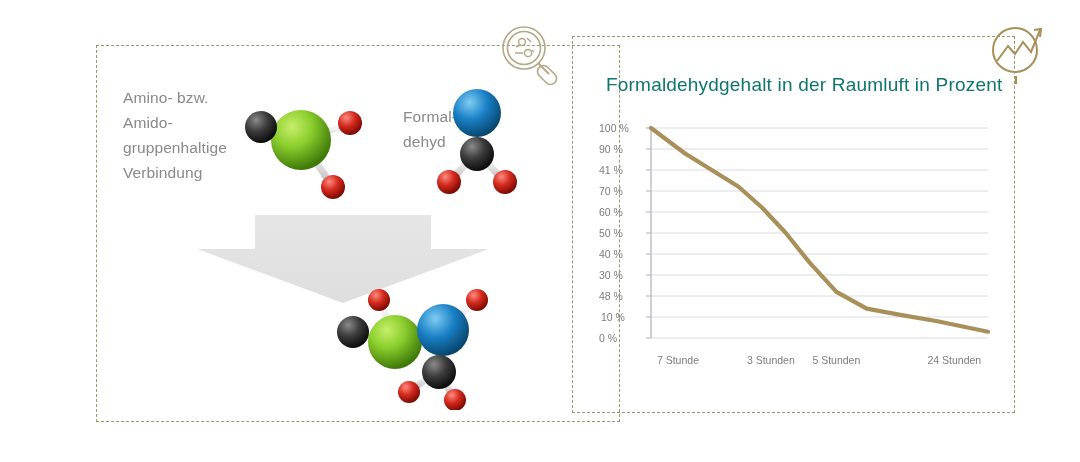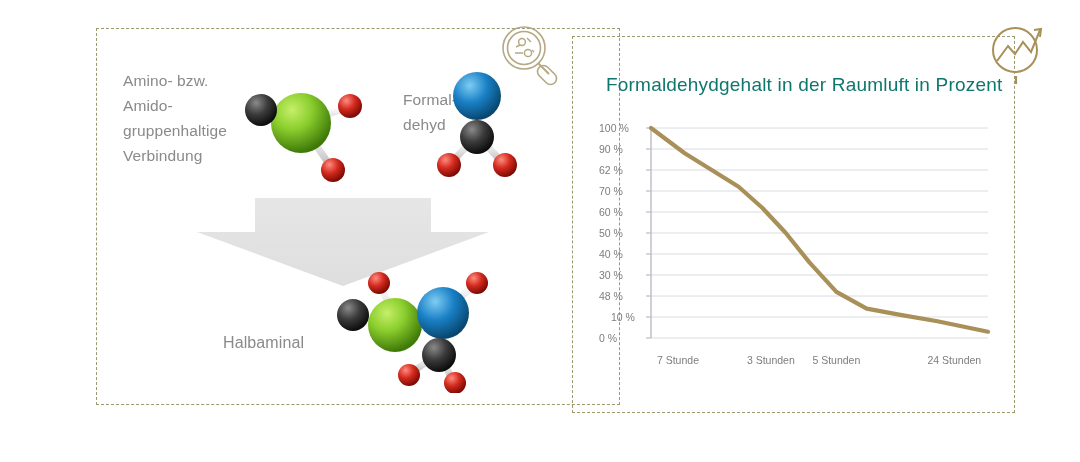--- a/index.html
+++ b/index.html
@@ -21,21 +21,21 @@
     background: #ffffff;
   }
 
   
   .panel {
     position: absolute;
     border: 1.5px dashed #9a9a6e;
     box-sizing: border-box;
     background: transparent;
   }
-  #panel-left  { left: 96px;  top: 28px; width: 524px; height: 377px; }
+  #panel-left  { left: 96px;  top: 45px; width: 524px; height: 377px; }
   #panel-right { left: 572px; top: 36px; width: 443px; height: 377px; }
 
   
   .corner-icon {
     position: absolute;
     width: 72px;
     height: 72px;
   }
   #icon-magnifier { left: 497px; top: 22px; }
   #icon-chart     { left: 984px; top: 18px; }
@@ -123,21 +123,20 @@
     </svg>
 
     <div class="label-text" id="label-amino" style="left:26px; top:39px;">Amino- bzw.
 Amido-
 gruppenhaltige
 Verbindung</div>
 
     <div class="label-text" id="label-formaldehyd" style="left:284px; top:58px;margin-left:22px;">Formal-
 dehyd</div>
 
-    <div class="label-text" id="label-halbaminal" style="left:126px; top:301px; font-size:16px;">Halbaminal</div>
 
     <svg class="molecule" id="mol-amino" viewBox="0 0 130 112" style="left:142px; top:46px;">
       <defs>
         <radialGradient id="gGreen" cx="35%" cy="28%" r="72%">
           <stop offset="0%" stop-color="#c6ee6a"></stop>
           <stop offset="45%" stop-color="#8ccf2e"></stop>
           <stop offset="100%" stop-color="#3f7a09"></stop>
         </radialGradient>
         <radialGradient id="gBlack" cx="35%" cy="28%" r="72%">
           <stop offset="0%" stop-color="#8a8a8a"></stop>
@@ -251,28 +250,28 @@
           <line x1="50" x2="55" y1="92" y2="92"></line>
           <line x1="50" x2="55" y1="71" y2="71"></line>
           <line x1="50" x2="55" y1="50" y2="50"></line>
           <line x1="50" x2="55" y1="29" y2="29"></line>
           <line x1="50" x2="55" y1="8" y2="8"></line>
         </g>
       <path id="series-path" fill="none" stroke="#a89058" stroke-width="4.2" stroke-linecap="round" stroke-linejoin="round" d="M55.0,8.0 L88.7,33.2 L115.7,50.0 L142.6,66.8 L166.2,87.8 L189.8,113.0 L213.4,142.4 L240.4,171.8 L270.7,188.6 L304.4,194.9 L341.4,201.2 L392.0,211.7"></path>
     </svg>
     <div id="y-ticks">
         <div class="y-tick" style="top: 218px; right: 357px;">0 %</div>
-        <div class="y-tick" style="top: 197px; right: 345px;">10 %</div>
+        <div class="y-tick" style="top: 197px; right: 355px;">10 %</div>
         <div class="y-tick" style="top: 176px; right: 357px;">48 %</div>
         <div class="y-tick" style="top: 155px; right: 357px;">30 %</div>
         <div class="y-tick" style="top: 134px; right: 357px;">40 %</div>
         <div class="y-tick" style="top: 113px; right: 357px;">50 %</div>
         <div class="y-tick" style="top: 92px; right: 357px;">60 %</div>
         <div class="y-tick" style="top: 71px; right: 357px;">70 %</div>
-        <div class="y-tick" style="top: 50px; right: 357px;">62 %</div>
+        <div class="y-tick" style="top: 50px; right: 357px;">41 %</div>
         <div class="y-tick" style="top: 29px; right: 357px;">90 %</div>
         <div class="y-tick" style="top: 8px; right: 357px;">100 %</div>
       </div>
     <div id="x-ticks">
         <div class="x-tick" style="left: 81.96px; top: 234px;">7 Stunde</div>
         <div class="x-tick" style="left: 162.84px; top: 234px; margin-left: 12px;">3 Stunden</div>
         <div class="x-tick" style="left: 240.35px; top: 234px;">5 Stunden</div>
         <div class="x-tick" style="left: 358.3px; top: 234px;">24 Stunden</div>
       </div>
   </div>

